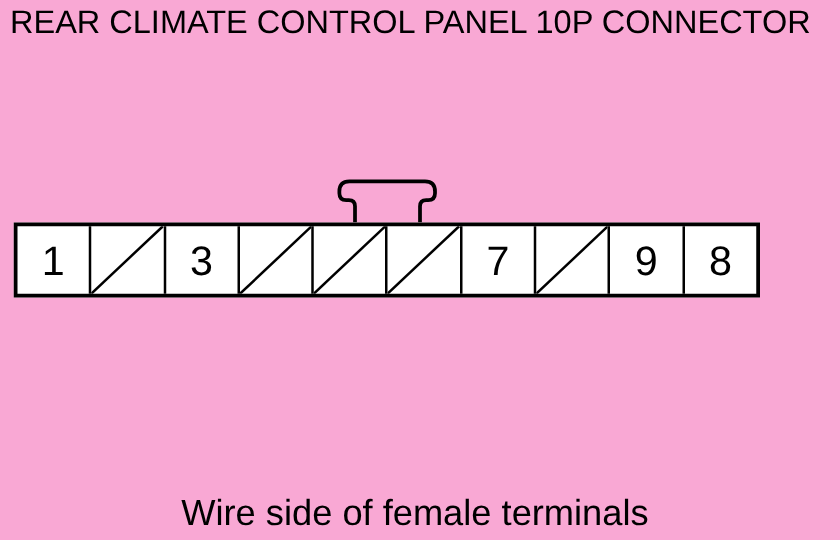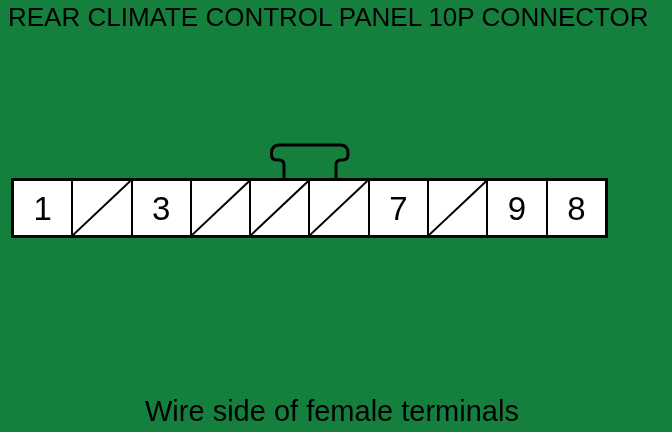--- a/index.html
+++ b/index.html
@@ -4,21 +4,21 @@
 <style>
   html, body {
     margin: 0;
     padding: 0;
     background: #ffffff;
   }
   .canvas {
     position: relative;
     width: 672px;
     height: 432px;
-    background: #15803d;
+    background: #f9a8d4;
     overflow: hidden;
     font-family: "Liberation Sans", sans-serif;
     color: #000000;
   }
   .title {
     position: absolute;
     left: 8px;
     top: 4px;
     font-size: 26px;
     line-height: 26px;

